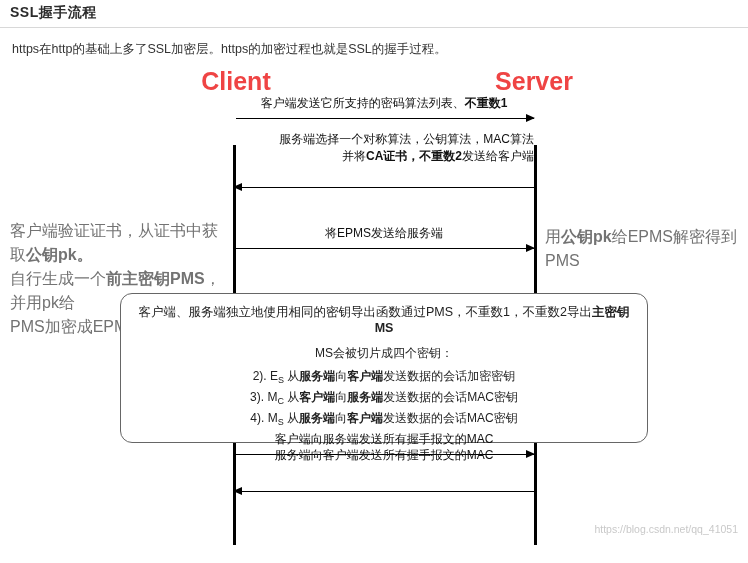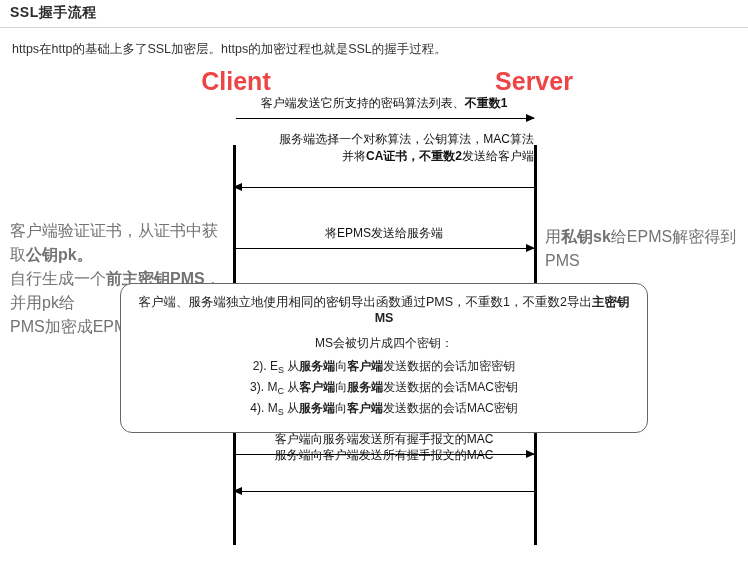--- a/index.html
+++ b/index.html
@@ -97,21 +97,21 @@
     font-size: 16px;
     line-height: 1.5;
     color: #737373;
   }
   .sidenote.left { left: 10px; width: 220px; text-align: left; }
   .sidenote.right { left: 545px; width: 200px; text-align: left; }
 
   .note-box {
     position: absolute;
     left: 120px;
-    top: 220px;
+    top: 230px;
     width: 528px;
     border: 1.4px solid #666;
     border-radius: 12px;
     background: #fff;
     padding: 10px 12px 12px 12px;
     box-sizing: border-box;
   }
   .note-box .nb-head {
     font-size: 12.5px;
     text-align: center;
@@ -175,21 +175,21 @@
     <div><span>自行生成一个</span><b>前主密钥PMS</b><span>，并用pk给</span></div>
     <div>PMS加密成EPMS</div>
   </div>
 
   <div class="msg centered" style="top: 162px;">将EPMS发送给服务端</div>
   <div class="arrow right" style="left: 236px; top: 185px; width: 298px;">
     <span class="head"></span>
   </div>
 
   <div class="sidenote right" style="top: 162px;">
-    <span>用</span><b>私钥sk</b><span>给EPMS解密得到PMS</span>
+    <span>用</span><b>公钥pk</b><span>给EPMS解密得到PMS</span>
   </div>
 
   <div class="note-box">
     <div class="nb-head">
       <span>客户端、服务端独立地使用相同的密钥导出函数通过PMS，不重数1，不重数2导出</span><b>主密钥MS</b>
     </div>
     <div class="nb-sub">MS会被切片成四个密钥：</div>
 
     <div class="nb-item">
       <span>2).</span>
@@ -211,13 +211,14 @@
   <div class="msg centered" style="top: 368px;">客户端向服务端发送所有握手报文的MAC</div>
   <div class="arrow right" style="left: 236px; top: 391px; width: 298px;">
     <span class="head"></span>
   </div>
 
   <div class="msg centered" style="top: 384px;">服务端向客户端发送所有握手报文的MAC</div>
   <div class="arrow left" style="left: 234px; top: 428px; width: 300px;">
     <span class="head"></span>
   </div>
 
+  <div class="watermark">https://blog.csdn.net/qq_41051</div>
 </div>
 
 </body></html>

